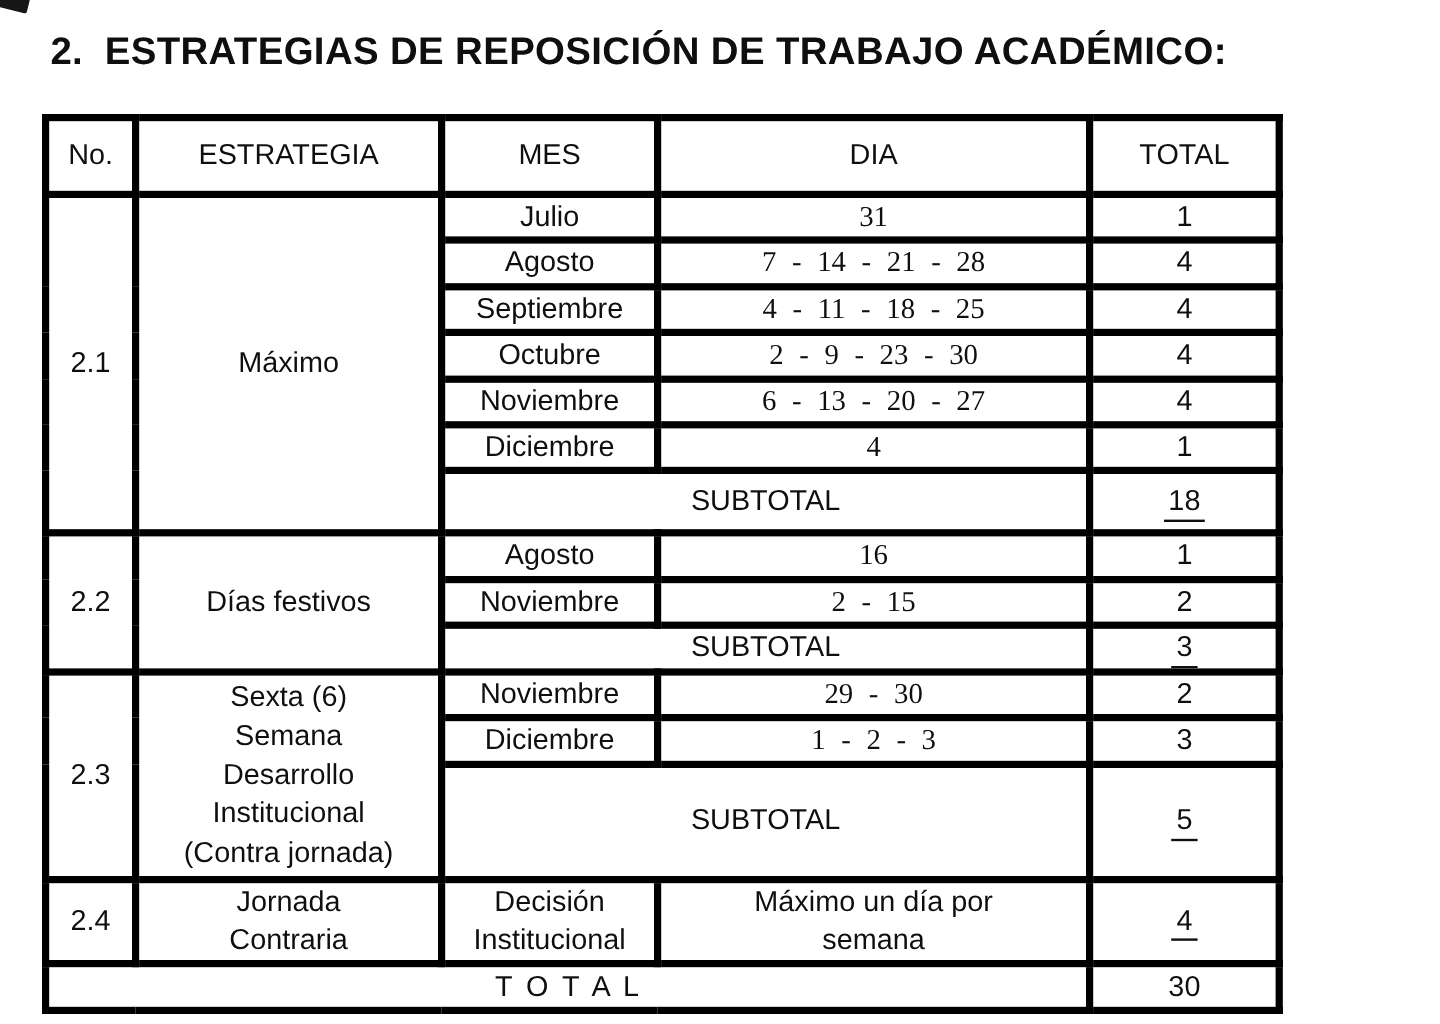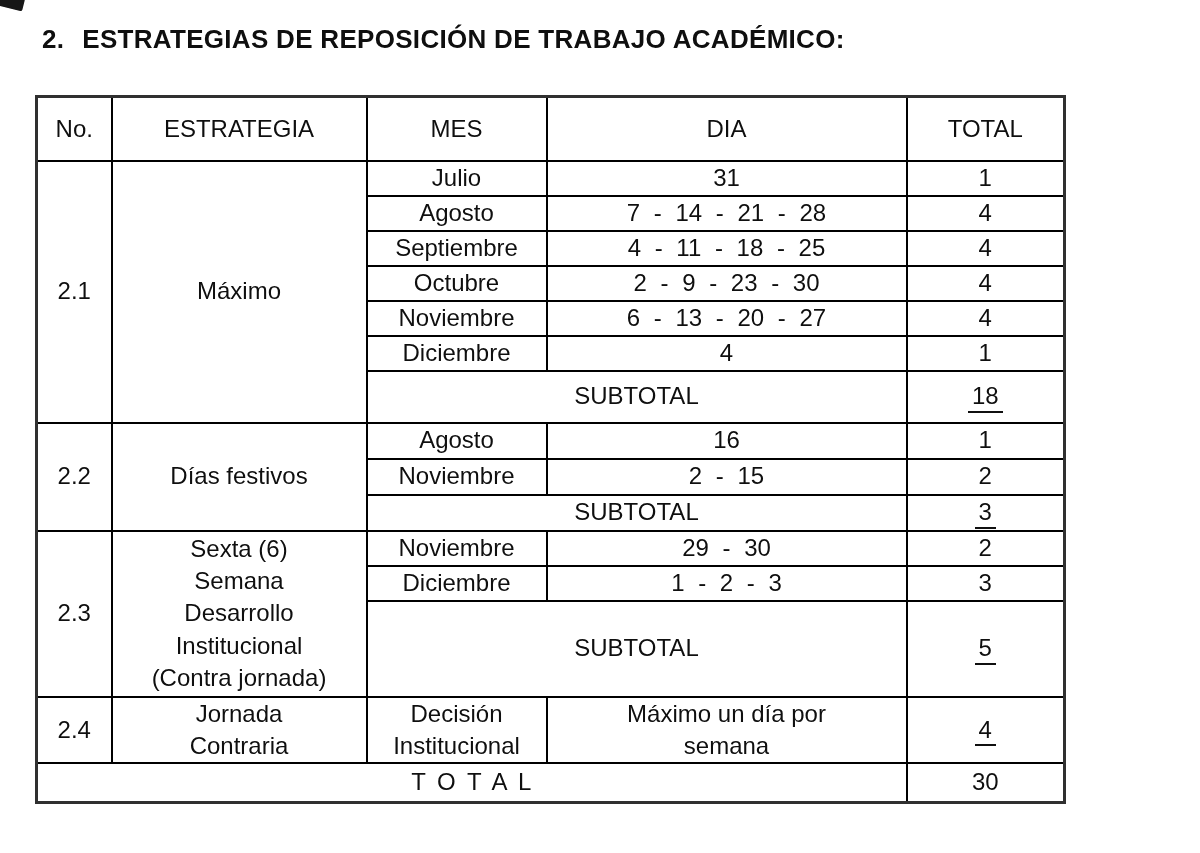--- a/index.html
+++ b/index.html
@@ -24,40 +24,40 @@
     width: 30px;
     height: 13px;
     background: #1c1c1c;
     transform: rotate(14deg);
     border-radius: 2px;
   }
   .doc-title {
     position: absolute;
     left: 42px;
     top: 24px;
-    font-size: 26px;
+    font-size: 32px;
     font-weight: bold;
     letter-spacing: 0.3px;
     white-space: nowrap;
   }
   .doc-title .num {
     display: inline-block;
     margin-right: 18px;
   }
   table.rep-table {
     position: absolute;
     left: 35px;
     top: 95px;
     border-collapse: collapse;
     table-layout: fixed;
     width: 1028px;
     background: #fefefe;
   }
   table.rep-table td, table.rep-table th {
-    border: 2px solid #000000;
+    border: 6px solid #000000;
     text-align: center;
     vertical-align: middle;
     font-size: 24px;
     font-weight: normal;
     padding: 0;
     line-height: 1.35;
     overflow: hidden;
   }
   table.rep-table {
     border: 3px solid #343434;
@@ -66,21 +66,21 @@
   tr.h-m      { height: 35px; }
   tr.h-sub1   { height: 52px; }
   tr.h-22     { height: 36px; }
   tr.h-sub2   { height: 36px; }
   tr.h-23     { height: 35px; }
   tr.h-sub3   { height: 96px; }
   tr.h-24     { height: 66px; }
   tr.h-total  { height: 39px; }
   .bold { font-weight: bold; }
   .multiline { white-space: pre-line; line-height: 1.42; margin-top: 40px; }
-  .days { word-spacing: 7px; }
+  .days { word-spacing: 7px; font-family: Liberation Serif, serif; }
   .uval {
     display: inline-block;
     border-bottom: 2px solid #151515;
     padding: 0 4px 1px 4px;
     line-height: 1.15;
   }
   .grand-label {
     font-weight: bold;
     letter-spacing: 1px;
     word-spacing: 3px;

